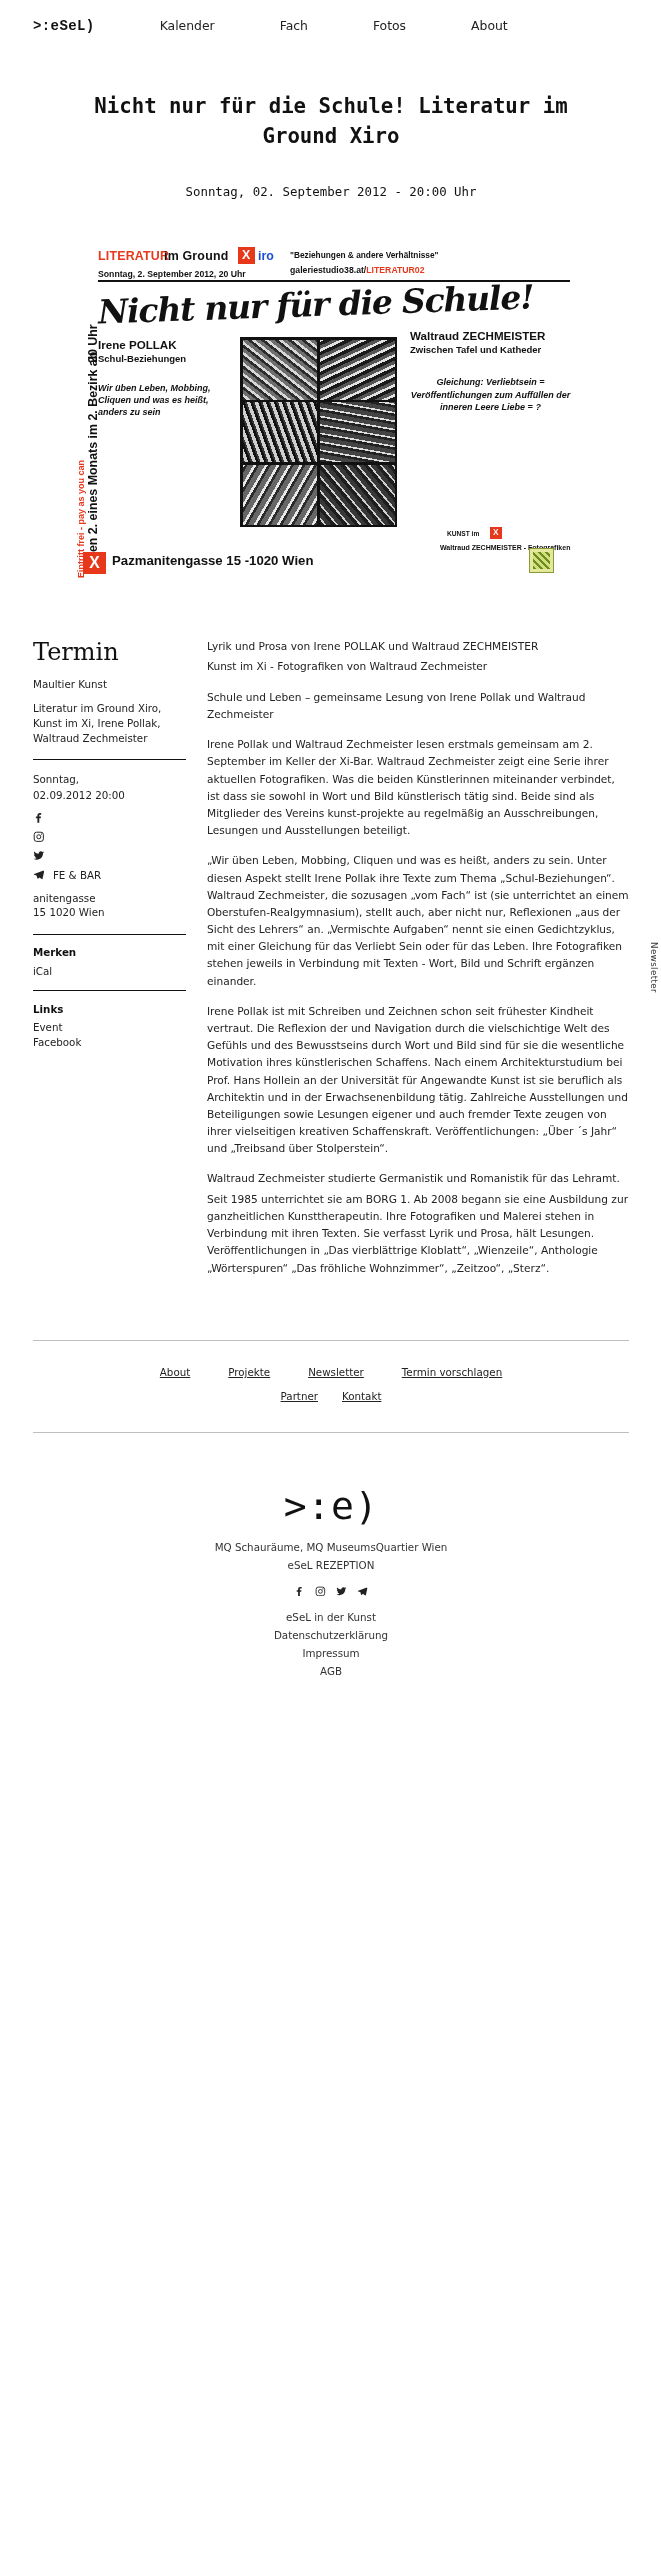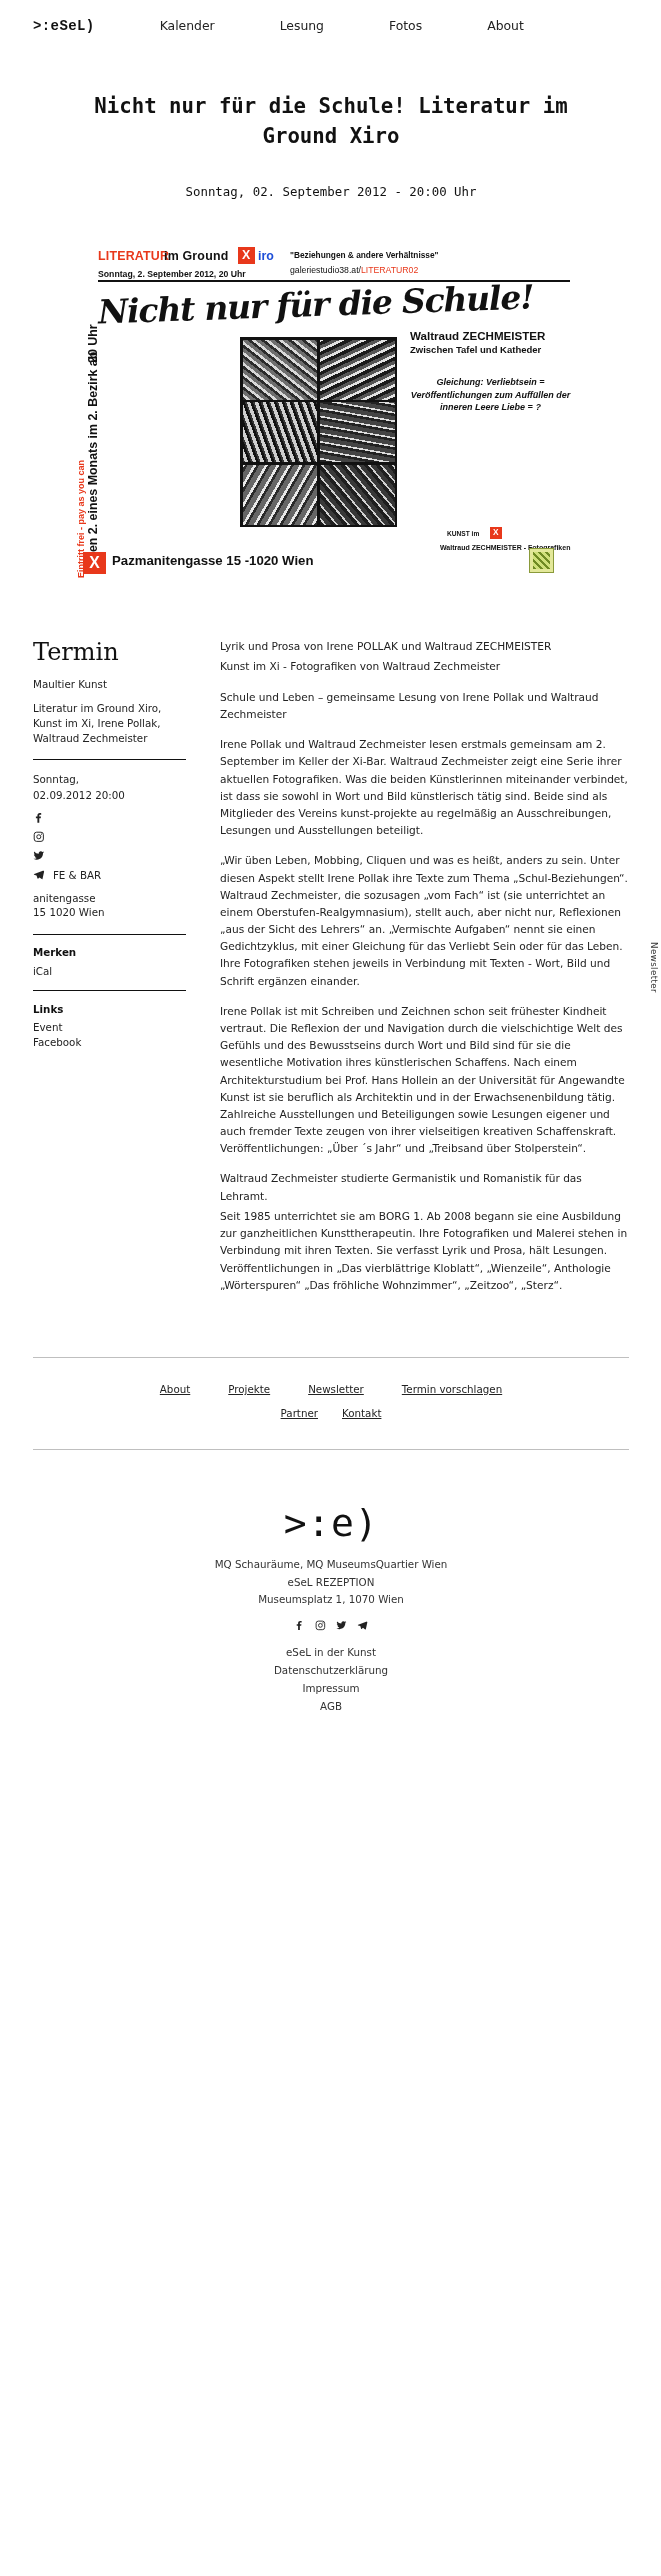--- a/index.html
+++ b/index.html
@@ -103,21 +103,21 @@
   .p-quote {
     position: absolute; left: 257px; top: 10.8px;
     font-size: 8.3px; font-weight: bold; color: #111;
   }
   .p-date {
     position: absolute; left: 65px; top: 30px;
     font-size: 8.7px; font-weight: bold; color: #111;
   }
   .p-url {
     position: absolute; left: 257px; top: 26px;
-    font-size: 8.7px; font-weight: normal; color: #e8381b;
+    font-size: 8.7px; font-weight: bold; color: #e8381b;
   }
   .p-url .dark { color:#111; }
   .p-rule {
     position: absolute; left: 65px; top: 41px;
     width: 472px; height: 1.7px; background: #111;
   }
   .p-script {
     position: absolute; left: 65px; top: 46px;
     font-family: "DejaVu Serif", serif;
     font-style: italic;
@@ -188,21 +188,21 @@
   }
   .p-seal:after{
     content:""; position:absolute; left:3.3px; top:3.3px; right:3.3px; bottom:3.3px;
     background: repeating-linear-gradient(45deg,#6f8a23 0 2.5px,#cfe07a 2.5px 5px);
   }
 
   
   .content {
     display: flex;
     margin: 43px 33px 0 33px;
-    gap: 34px;
+    gap: 21px;
     width: 596px;
   }
   .sidebar { width: 153px; flex: 0 0 153px; }
   .sidebar h2 {
     font-family: "DejaVu Serif", serif;
     font-size: 24px;
     font-weight: normal;
     margin: 0 0 11.6px 0;
     color: #111;
   }
@@ -274,21 +274,21 @@
   .foot-list { text-align: center; font-size: 10.3px; color:#333; margin-top: 11.6px; line-height: 1.75;}
 </style>
 </head>
 <body>
 
 <div class="page">
 
   <div class="nav">
     <span class="brand">&gt;:eSeL)</span>
     <a href="#">Kalender</a>
-    <a href="#">Lesung</a>
+    <a href="#">Fach</a>
     <a href="#">Fotos</a>
     <a href="#">About</a>
   </div>
 
   <h1 class="title">Nicht nur für die Schule! Literatur im Ground Xiro</h1>
   <div class="subtitle">Sonntag, 02. September 2012 - 20:00 Uhr</div>
 
   <div class="poster-wrap">
     <div class="poster">
 
@@ -303,20 +303,25 @@
       <div class="p-x">X</div>
       <div class="p-headline2">iro</div>
       <div class="p-quote">"Beziehungen &amp; andere Verhältnisse"</div>
       <div class="p-date">Sonntag, 2. September 2012, 20 Uhr</div>
       <div class="p-url">
         <span class="dark">galeriestudio38.at/</span><span>LITERATUR02</span>
       </div>
       <div class="p-rule"></div>
       <div class="p-script">Nicht nur für die Schule!</div>
 
+      <div class="p-col-l">
+        <div class="p-name">Irene POLLAK</div>
+        <div class="p-sub">Schul-Beziehungen</div>
+        <div class="p-body">Wir üben Leben, Mobbing, Cliquen und was es heißt, anders zu sein</div>
+      </div>
 
       <div class="p-imgblock">
         <div></div>
           <div></div>
           <div></div>
           <div></div>
           <div></div>
           <div></div>
       </div>
 
@@ -422,21 +427,20 @@
     <a href="#">Partner</a>
     <a href="#">Kontakt</a>
   </div>
 
   <div class="foot-sep2"></div>
 
   <div class="logo">&gt;:e)</div>
   <div class="foot-text">
     <div>MQ Schauräume, MQ MuseumsQuartier Wien</div>
     <div>eSeL REZEPTION</div>
-    <div>Museumsplatz 1, 1070 Wien</div>
   </div>
 
   <div class="foot-social">
     <span>
       <svg width="10.8" height="10.8" viewBox="0 0 24 24">
           <path fill="#222" d="M13 22v-9h3l.5-3.5H13V7.3c0-1 .3-1.7 1.8-1.7H17V2.4C16.6 2.3 15.4 2.2 14 2.2c-2.9 0-4.9 1.8-4.9 5V9.5H6V13h3.1v9z"></path>
         </svg>
     </span>
     <span>
       <svg width="10.8" height="10.8" viewBox="0 0 24 24">

